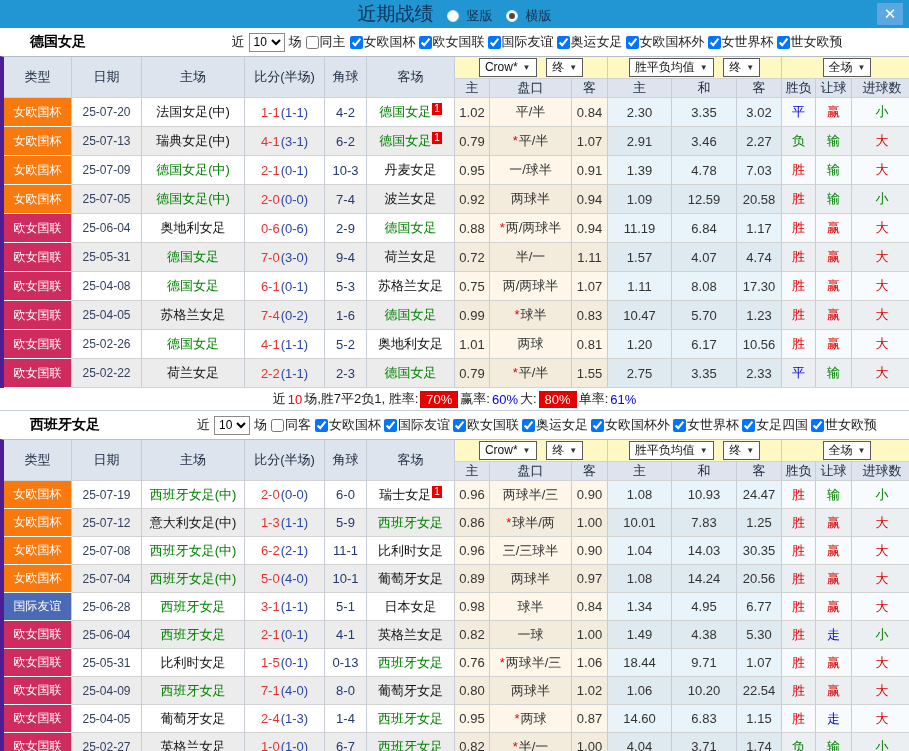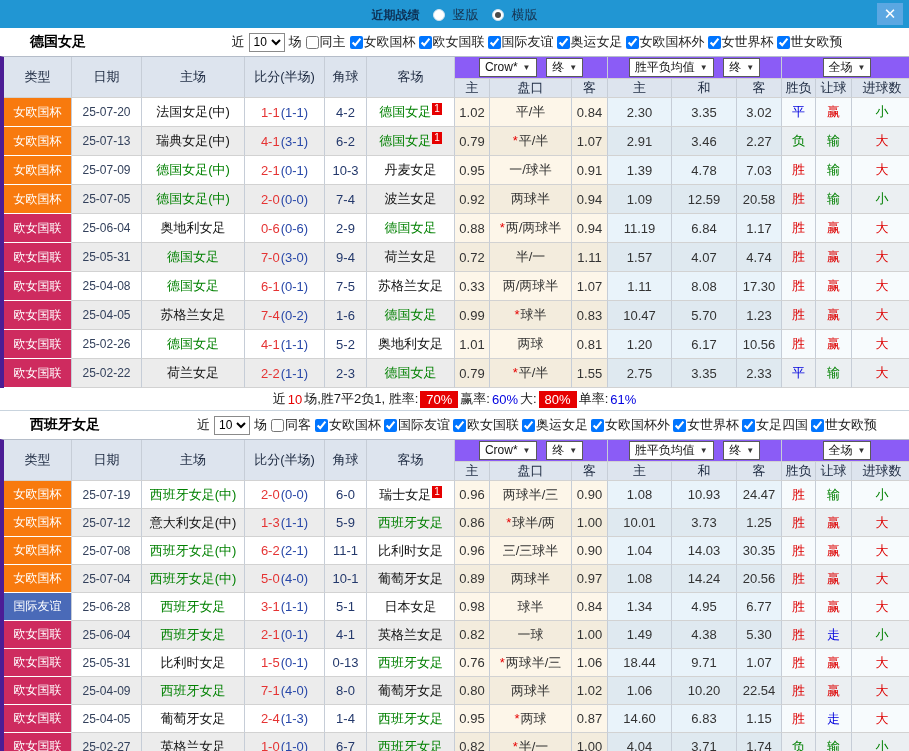--- a/index.html
+++ b/index.html
@@ -1,21 +1,21 @@
 <!DOCTYPE html>
 <html><head>
 <meta charset="utf-8">
 <style>
   html,body{margin:0;padding:0;}
   body{font-family:"Liberation Sans","DejaVu Sans",sans-serif;background:#f0f0f0;}
   .app{width:909px;height:751px;overflow:hidden;background:#fff;position:relative;}
 
   
   .titlebar{height:28px;background:#2196d3;display:flex;align-items:center;justify-content:center;position:relative;}
-  .title{color:#0d3055;font-weight:bold;font-size:12px;}
+  .title{color:#0d3055;font-weight:normal;font-size:19px;}
   .radio{display:inline-block;width:12px;height:12px;border-radius:50%;background:#fff;border:1px solid #cfe2ef;margin:0 3px 0 9px;vertical-align:-2px;box-sizing:border-box;}
   .radio.checked::after{content:"";display:block;width:6px;height:6px;border-radius:50%;background:#4a4a4a;margin:2px auto 0;}
   .radio-label{color:#16324f;font-size:13px;}
   .close-btn{position:absolute;right:6px;top:3px;width:26px;height:22px;background:#5ba7e2;color:#fff;font-size:15px;font-weight:bold;display:flex;align-items:center;justify-content:center;}
 
   
   .filter-row{height:28px;background:#fff;display:flex;align-items:center;font-size:13px;color:#222;}
   .team-name{flex:none;width:135px;padding-left:30px;font-weight:bold;font-size:14px;color:#000;}
   .filters{flex:1;display:flex;align-items:center;justify-content:center;white-space:nowrap;}
   .filters > span{margin:0 1px;}
@@ -23,21 +23,21 @@
   .chk{display:inline-flex;align-items:center;margin-left:3px;}
   .chk input{width:13px;height:13px;margin:0 1px 0 0;}
   .chk-list{display:inline-flex;align-items:center;}
 
   
   table.grid{border-collapse:separate;border-spacing:0;table-layout:fixed;width:909px;border-top:1px solid #b5bdc9;border-left:4px solid #4c1d95;}
   th,td{overflow:hidden;white-space:nowrap;text-align:center;border-right:1px solid #c6cdd7;border-bottom:1px solid #d2d2d2;padding:0;}
   thead th{background:#dde4ee;color:#1c2940;font-weight:normal;font-size:13px;}
   thead tr.hr1 th{height:21px;}
   thead tr.hr2 th{height:17px;}
-  .ddcell{background:#8b5cf6;}
+  .ddcell{background:#fef9c3;}
   .dd{display:inline-flex;align-items:center;background:#fff;border:1px solid #5a5a5a;height:17px;padding:0 5px;margin:0 3px;font-size:12px;color:#111;}
   .dd .arr{font-size:8px;margin-left:5px;color:#333;}
 
   tbody td{font-size:13px;color:#333;}
   .sec0 tbody td{height:28px;}
   .sec1 tbody td{height:27px;}
   tbody tr:nth-child(odd) td{background:#fff;}
   tbody tr:nth-child(even) td{background:#ececec;}
   tbody tr:nth-child(odd) td.c-odds{background:#fdf6e9;}
   tbody tr:nth-child(even) td.c-odds{background:#f3ecdd;}
@@ -299,23 +299,23 @@
             <td class="c-mean"><span>4.74</span></td>
             <td class="c-res"><span class="v-red">胜</span></td>
             <td class="c-res"><span class="v-red">赢</span></td>
             <td class="c-res"><span class="v-red">大</span></td>
           </tr>
           <tr>
             <td class="c-type bg-rose"><span>欧女国联</span></td>
             <td class="c-date"><span>25-04-08</span></td>
             <td class="c-team"><span class="tg">德国女足</span></td>
             <td class="c-score"><span class="sc">6-1</span><span class="ht">(0-1)</span></td>
-            <td class="c-corner"><span>7-5</span></td>
+            <td class="c-corner"><span>5-3</span></td>
             <td class="c-team"><span class="tb">苏格兰女足</span></td>
-            <td class="c-odds"><span>0.33</span></td>
+            <td class="c-odds"><span>0.75</span></td>
             <td class="c-odds"><span>两/两球半</span></td>
             <td class="c-odds"><span>1.07</span></td>
             <td class="c-mean"><span>1.11</span></td>
             <td class="c-mean"><span>8.08</span></td>
             <td class="c-mean"><span>17.30</span></td>
             <td class="c-res"><span class="v-red">胜</span></td>
             <td class="c-res"><span class="v-red">赢</span></td>
             <td class="c-res"><span class="v-red">大</span></td>
           </tr>
           <tr>
@@ -521,21 +521,21 @@
             <td class="c-type bg-orange"><span>女欧国杯</span></td>
             <td class="c-date"><span>25-07-12</span></td>
             <td class="c-team"><span class="tb">意大利女足(中)</span></td>
             <td class="c-score"><span class="sc">1-3</span><span class="ht">(1-1)</span></td>
             <td class="c-corner"><span>5-9</span></td>
             <td class="c-team"><span class="tg">西班牙女足</span></td>
             <td class="c-odds"><span>0.86</span></td>
             <td class="c-odds"><span class="star">*</span><span>球半/两</span></td>
             <td class="c-odds"><span>1.00</span></td>
             <td class="c-mean"><span>10.01</span></td>
-            <td class="c-mean"><span>3.73</span></td>
+            <td class="c-mean"><span>7.83</span></td>
             <td class="c-mean"><span>1.25</span></td>
             <td class="c-res"><span class="v-red">胜</span></td>
             <td class="c-res"><span class="v-red">赢</span></td>
             <td class="c-res"><span class="v-red">大</span></td>
           </tr>
           <tr>
             <td class="c-type bg-orange"><span>女欧国杯</span></td>
             <td class="c-date"><span>25-07-08</span></td>
             <td class="c-team"><span class="tg">西班牙女足(中)</span></td>
             <td class="c-score"><span class="sc">6-2</span><span class="ht">(2-1)</span></td>

